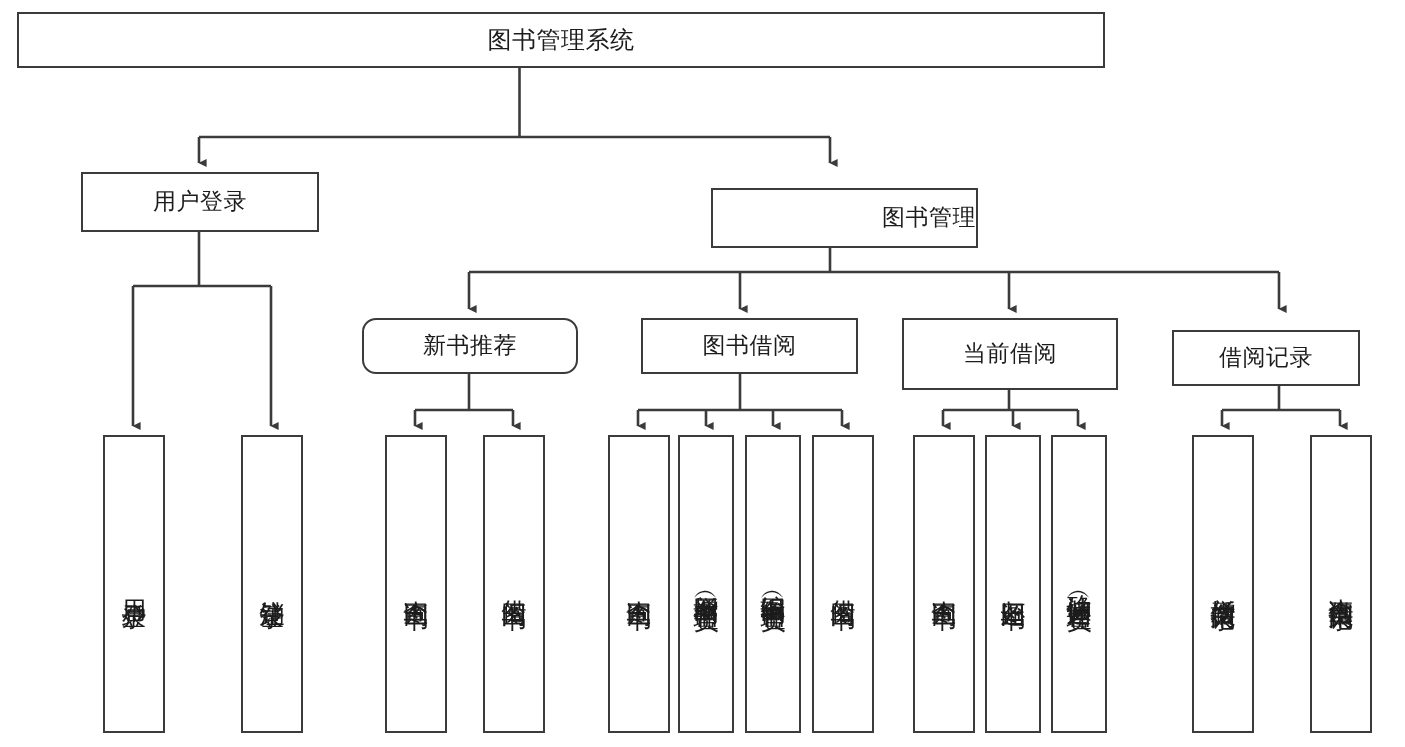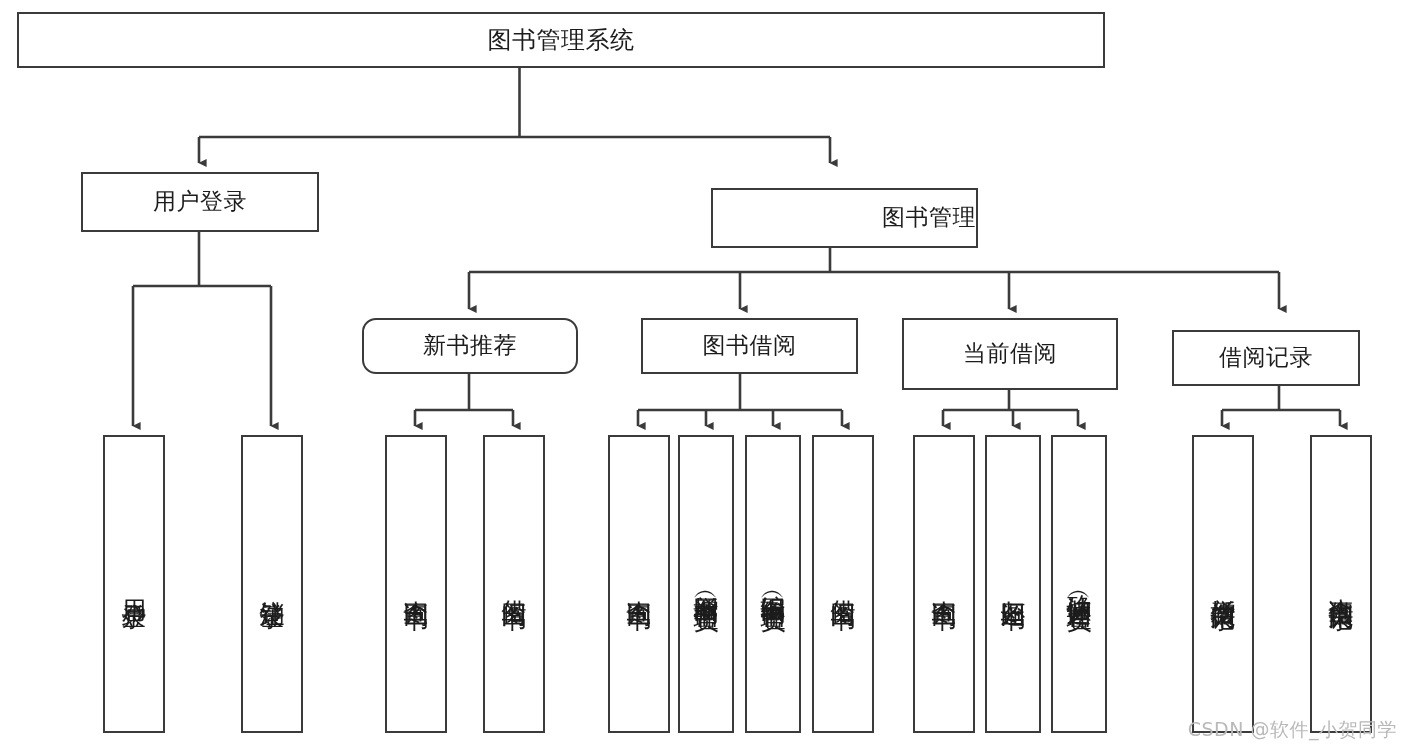--- a/index.html
+++ b/index.html
@@ -195,14 +195,13 @@
     <span class="label">确认归还（管理员）</span>
   </div>
 
   <div class="node vert" style="left:1192px; top:435px; width:62px; height:298px;">
     <span class="label">新增借阅记录</span>
   </div>
   <div class="node vert" style="left:1310px; top:435px; width:62px; height:298px;">
     <span class="label">查询借阅记录</span>
   </div>
 
-  <div id="watermark">CSDN @软件_小贺同学</div>
 </div>
 
 </body></html>

